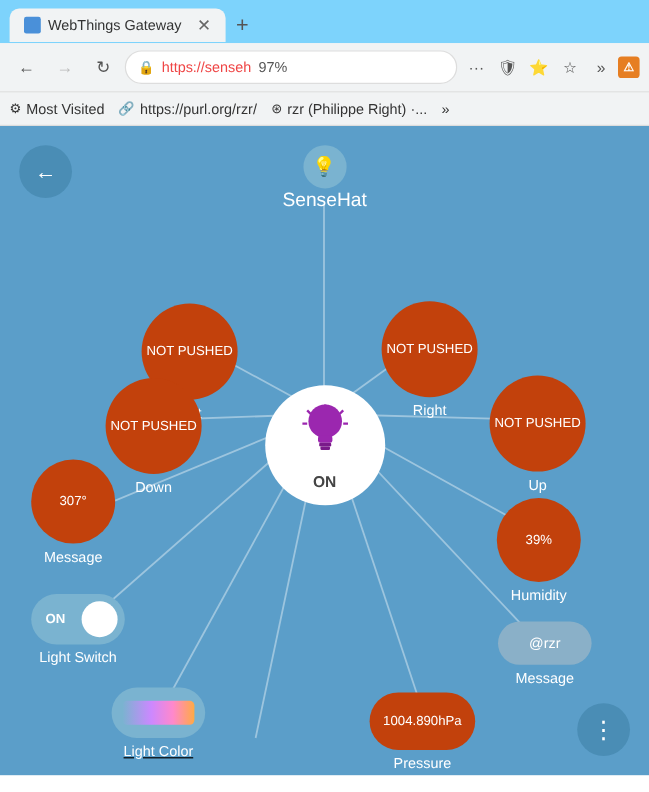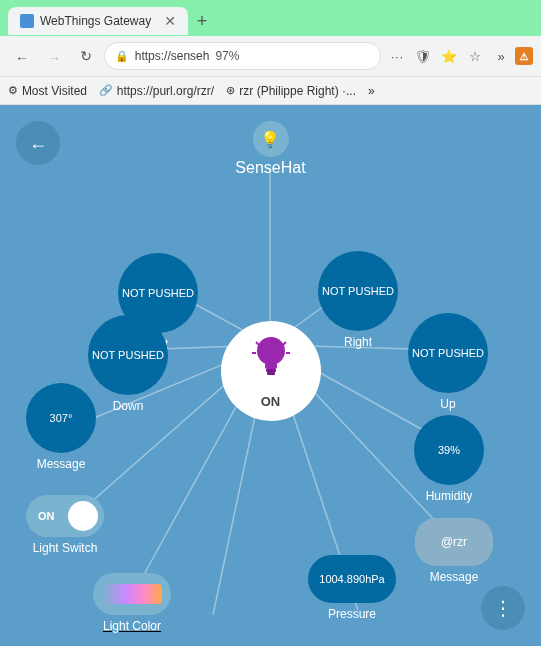--- a/index.html
+++ b/index.html
@@ -13,21 +13,21 @@
 
     
     .browser-chrome {
       background: #f1f3f4;
       border-bottom: 1px solid #ddd;
     }
     .tab-bar {
       display: flex;
       align-items: center;
       padding: 6px 8px 0;
-      background: #86efac;
+      background: #7dd3fc;
       height: 36px;
     }
     .tab {
       display: flex;
       align-items: center;
       background: #f1f3f4;
       border-radius: 8px 8px 0 0;
       padding: 0 12px;
       height: 28px;
       font-size: 12px;
@@ -84,21 +84,21 @@
       align-items: center;
       background: #fff;
       border: 1px solid #ddd;
       border-radius: 20px;
       padding: 0 10px;
       height: 28px;
       gap: 6px;
       font-size: 13px;
     }
     .lock-icon { color: #5a8a5a; font-size: 11px; }
-    .url-text { color: #404040; font-size: 12px; }
+    .url-text { color: #ef4444; font-size: 12px; }
     .zoom-badge {
       background: transparent;
       color: #555;
       font-size: 12px;
     }
     .nav-actions {
       display: flex;
       align-items: center;
       gap: 2px;
     }
@@ -209,41 +209,41 @@
     
     .node {
       position: absolute;
       display: flex;
       flex-direction: column;
       align-items: center;
       z-index: 5;
     }
     .node-circle {
       border-radius: 50%;
-      background: #0369a1;
+      background: #c2410c;
       display: flex;
       align-items: center;
       justify-content: center;
       text-align: center;
       color: white;
       font-size: 11px;
       font-weight: 500;
       cursor: pointer;
     }
     .node-circle.large {
       width: 80px;
       height: 80px;
     }
     .node-circle.medium {
       width: 70px;
       height: 70px;
     }
     .node-circle.small-wide {
       width: 78px;
-      height: 48px;
+      height: 36px;
       border-radius: 21px;
     }
     .node-label {
       color: white;
       font-size: 12px;
       margin-top: 4px;
       text-align: center;
     }
 
     
@@ -500,21 +500,21 @@
     <span class="node-label">Humidity</span>
   </div>
 
   <div class="node" style="left: 415px; top: 413px;">
     <div class="node-circle small-wide" style="background:#8ab0c8; font-size:12px;">
       <span>@rzr</span>
     </div>
     <span class="node-label">Message</span>
   </div>
 
-  <div class="node" style="left: 308px; top: 450px;">
+  <div class="node" style="left: 308px; top: 472px;">
     <div class="node-circle small-wide" style="width:88px; height:48px; border-radius:24px; font-size:11px;">
       <span>1004.890hPa</span>
     </div>
     <span class="node-label">Pressure</span>
   </div>
 
   <div class="fab">⋮</div>
 
 </div>
 

